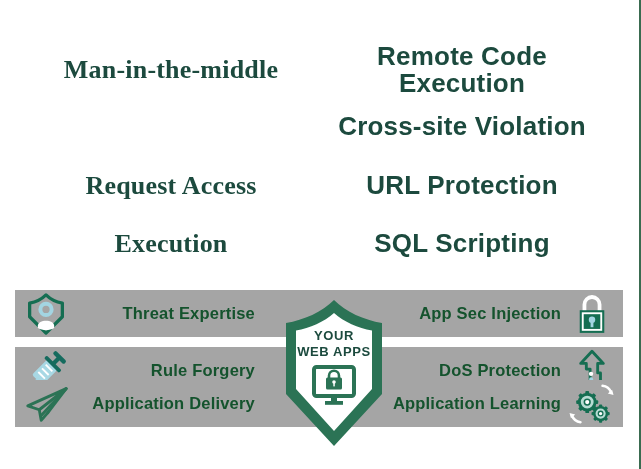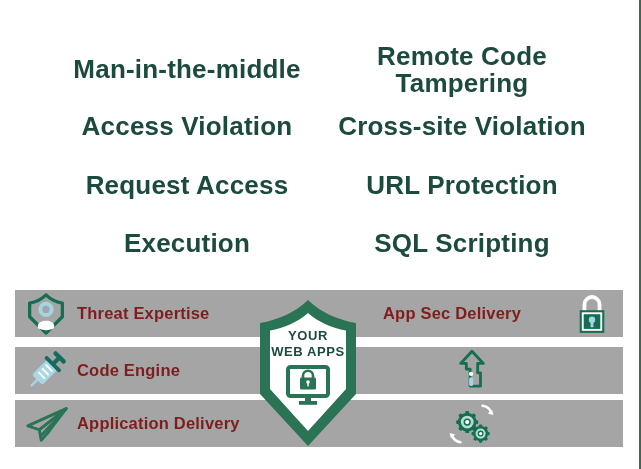--- a/index.html
+++ b/index.html
@@ -8,70 +8,69 @@
     overflow:hidden;font-family:"Liberation Sans",sans-serif;
   }
   .right-border{position:absolute;top:0;right:0;width:2px;height:469px;background:#3a6b50;}
 
   
   .threat{
     position:absolute;transform:translateY(-50%);
     color:#1c4a3e;font-weight:700;font-size:26px;line-height:1.04;
     text-align:center;letter-spacing:0.2px;
   }
-  .t-left{left:32px;width:310px;}
+  .t-left{left:16px;width:310px;font-family:Liberation Serif, serif;}
   .t-right{left:322px;width:280px;}
   .row1{top:70px}.row2{top:127px}.row3{top:186px}.row4{top:244px}
 
   
   .bar{
     position:absolute;left:15px;width:608px;height:47px;background:#a5a5a5;
     display:grid;grid-template-columns:62px 1fr 128px 1fr 62px;align-items:center;
   }
-  .bar1{top:290px}.bar2{top:347px}.bar3{top:400px}
+  .bar1{top:290px}.bar2{top:347px}.bar3{top:380px}
   .bar-label{
-    color:#7f1d1d;font-weight:700;font-size:16.5px;text-align:left;
+    color:#14532d;font-weight:700;font-size:16.5px;text-align:right;
     white-space:nowrap;letter-spacing:0.2px;
   }
   .bar-icon{justify-self:center;overflow:visible;}
 
   
-  .badge{position:absolute;left:244px;top:294px;width:128px;height:158px;z-index:5;text-decoration:underline;}
+  .badge{position:absolute;left:270px;top:294px;width:128px;height:158px;z-index:5;text-decoration:underline;}
   .badge svg.shield-shape{position:absolute;left:0;top:0;}
   .badge-line{
     position:absolute;width:100%;text-align:center;color:#1c4a3e;
     font-weight:700;font-size:13px;letter-spacing:0.6px;
   }
   .badge-line1{top:34px}
   .badge-line2{top:50px}
   .badge-monitor{position:absolute;left:50%;top:70px;transform:translateX(-50%);}
 </style>
 </head>
 <body>
 
 <div class="canvas">
 
   <div class="threat t-left row1">Man-in-the-middle</div>
-  <div class="threat t-right row1">Remote Code Tampering</div>
-  <div class="threat t-left row2">Access Violation</div>
+  <div class="threat t-right row1">Remote Code Execution</div>
   <div class="threat t-right row2">Cross-site Violation</div>
   <div class="threat t-left row3">Request Access</div>
   <div class="threat t-right row3">URL Protection</div>
   <div class="threat t-left row4">Execution</div>
   <div class="threat t-right row4">SQL Scripting</div>
 
   <div class="bar bar1">
     <svg class="bar-icon" width="40" height="44" viewBox="0 0 44 48">
       <path d="M22 3 C17 8 10 11 4 12 L4 27 L22 45 L40 27 L40 12 C34 11 27 8 22 3 Z" fill="none" stroke="#156e52" stroke-width="3.6" stroke-linejoin="round"></path>
       <path d="M13 37 C13 29.5 31 29.5 31 37 L31 39.5 C26 42.5 18 42.5 13 39.5 Z" fill="#ffffff"></path>
       <circle cx="22" cy="19" r="6.2" fill="none" stroke="#a3d5e2" stroke-width="4.4"></circle>
     </svg>
     <span class="bar-label">Threat Expertise</span>
     <span></span>
-    <span class="bar-label">App Sec Delivery</span>
+    <span class="bar-label">App Sec Injection</span>
     <svg class="bar-icon" width="34" height="44" viewBox="0 0 36 46">
       <path d="M10 21 V13 a8 8 0 0 1 16 0 V21" fill="none" stroke="#ffffff" stroke-width="4"></path>
       <rect x="5" y="19" width="26" height="24" fill="#156e52"></rect>
       <rect x="8.2" y="22.2" width="19.6" height="17.6" fill="none" stroke="#ffffff" stroke-width="2"></rect>
       <circle cx="18" cy="29" r="3.4" fill="#a3d5e2"></circle>
       <rect x="16.5" y="30.5" width="3" height="6.5" fill="#a3d5e2"></rect>
     </svg>
   </div>
 
   <div class="bar bar2">
@@ -80,40 +79,42 @@
         <rect x="20.8" y="33" width="2.4" height="9.5" rx="1" fill="#a3d5e2"></rect>
         <rect x="15" y="13.5" width="14" height="20.5" rx="2" fill="#a8d8e4"></rect>
         <rect x="17.5" y="17" width="9" height="1.8" fill="#ffffff"></rect>
         <rect x="17.5" y="22" width="9" height="1.8" fill="#ffffff"></rect>
         <rect x="17.5" y="27" width="9" height="1.8" fill="#ffffff"></rect>
         <rect x="12" y="11" width="20" height="3.6" rx="1.2" fill="#156b5e"></rect>
         <rect x="20" y="4.5" width="4" height="7" fill="#156b5e"></rect>
         <rect x="14.5" y="1.5" width="15" height="4.2" rx="1.8" fill="#156b5e"></rect>
       </g>
     </svg>
-    <span class="bar-label">Code Engine</span>
+    <span class="bar-label">Rule Forgery</span>
     <span></span>
+    <span class="bar-label">DoS Protection</span>
     <svg class="bar-icon" width="34" height="46" viewBox="0 0 36 48">
       <path d="M18 3 L30 16 H24 V26 H27 V40 H16 V22 H12 V16 H6 Z" fill="none" stroke="#156e52" stroke-width="3" stroke-linejoin="round"></path>
       <rect x="15" y="30.5" width="4.2" height="9.5" rx="2" fill="#a3d5e2"></rect>
       <circle cx="17" cy="27" r="2.3" fill="#ffffff"></circle>
     </svg>
   </div>
 
   <div class="bar bar3">
     <svg class="bar-icon" width="46" height="42" viewBox="0 0 48 42">
       <g fill="none" stroke="#2b7355" stroke-width="3" stroke-linejoin="round" stroke-linecap="round">
         <path d="M45 5 L5 23 L17 27 Z"></path>
         <path d="M17 27 L19 38 L26 30"></path>
         <path d="M45 5 L26 30"></path>
         <path d="M45 5 L19 33"></path>
       </g>
     </svg>
     <span class="bar-label">Application Delivery</span>
     <span></span>
+    <span class="bar-label">Application Learning</span>
     <svg class="bar-icon" width="48" height="44" viewBox="0 0 50 46">
       <g transform="translate(20 21)">
         <g fill="#156e52">
           <rect x="-2" y="-11.5" width="4" height="5" rx="1"></rect>
           <rect x="-2" y="-11.5" width="4" height="5" rx="1" transform="rotate(45)"></rect>
           <rect x="-2" y="-11.5" width="4" height="5" rx="1" transform="rotate(90)"></rect>
           <rect x="-2" y="-11.5" width="4" height="5" rx="1" transform="rotate(135)"></rect>
           <rect x="-2" y="-11.5" width="4" height="5" rx="1" transform="rotate(180)"></rect>
           <rect x="-2" y="-11.5" width="4" height="5" rx="1" transform="rotate(225)"></rect>
           <rect x="-2" y="-11.5" width="4" height="5" rx="1" transform="rotate(270)"></rect>

